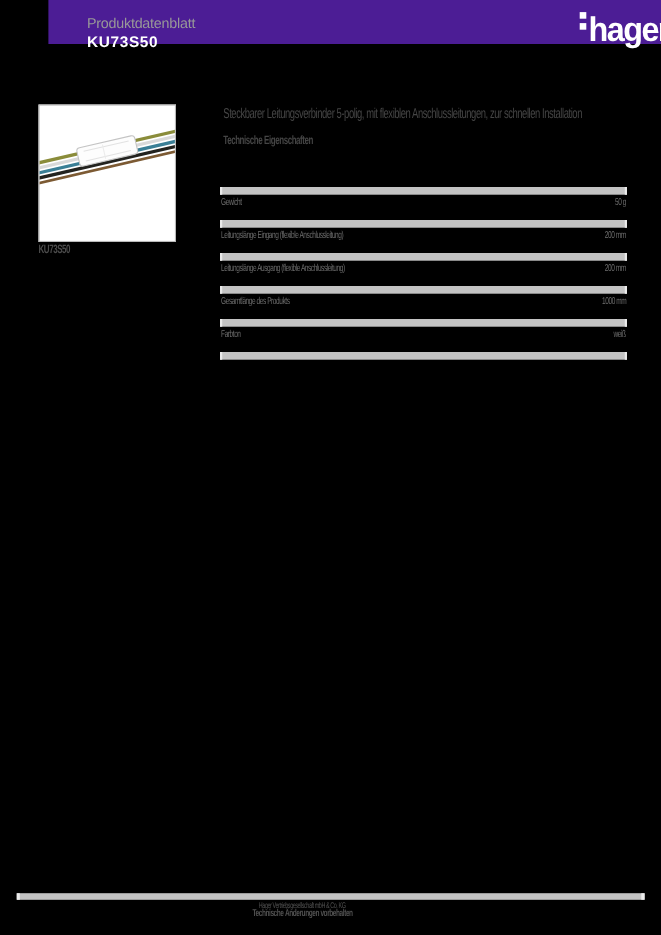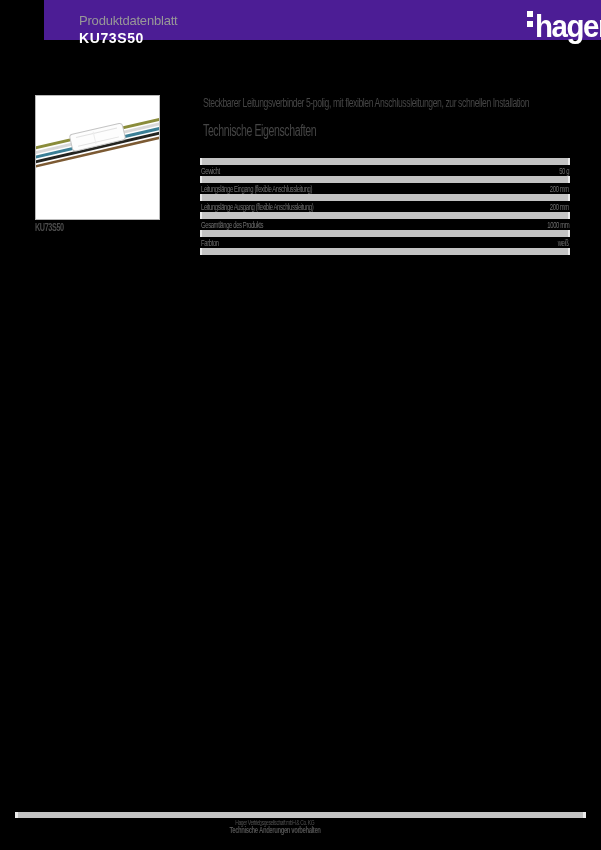--- a/index.html
+++ b/index.html
@@ -51,26 +51,26 @@
     color:#4c4c4c; font-size:11px; font-weight:bold;
   }
 
   
   .desc {
     position:absolute; left:203px; top:95px; width:395px;
     color:#454545; font-size:13px;
   }
   .section-title {
     position:absolute; left:203px; top:122px;
-    color:#454545; font-size:16px; font-weight:normal;
+    color:#454545; font-size:11px; font-weight:bold;
   }
 
   
   .spec-table { position:absolute; left:200px; top:158px; width:370px; }
-  .spec-row { height:18px; }
+  .spec-row { height:18px;margin-top:12px; }
   .spec-row .bar {
     height:7px; background:#c3c3c3;
     box-shadow: inset 2px 0 0 #e9e9e9, inset -2px 0 0 #e9e9e9;
   }
   .spec-row .cells {
     height:11px; display:flex; justify-content:space-between; align-items:center;
     color:#6e6e6e; font-size:9px; padding:0 1px;
   }
 
   

